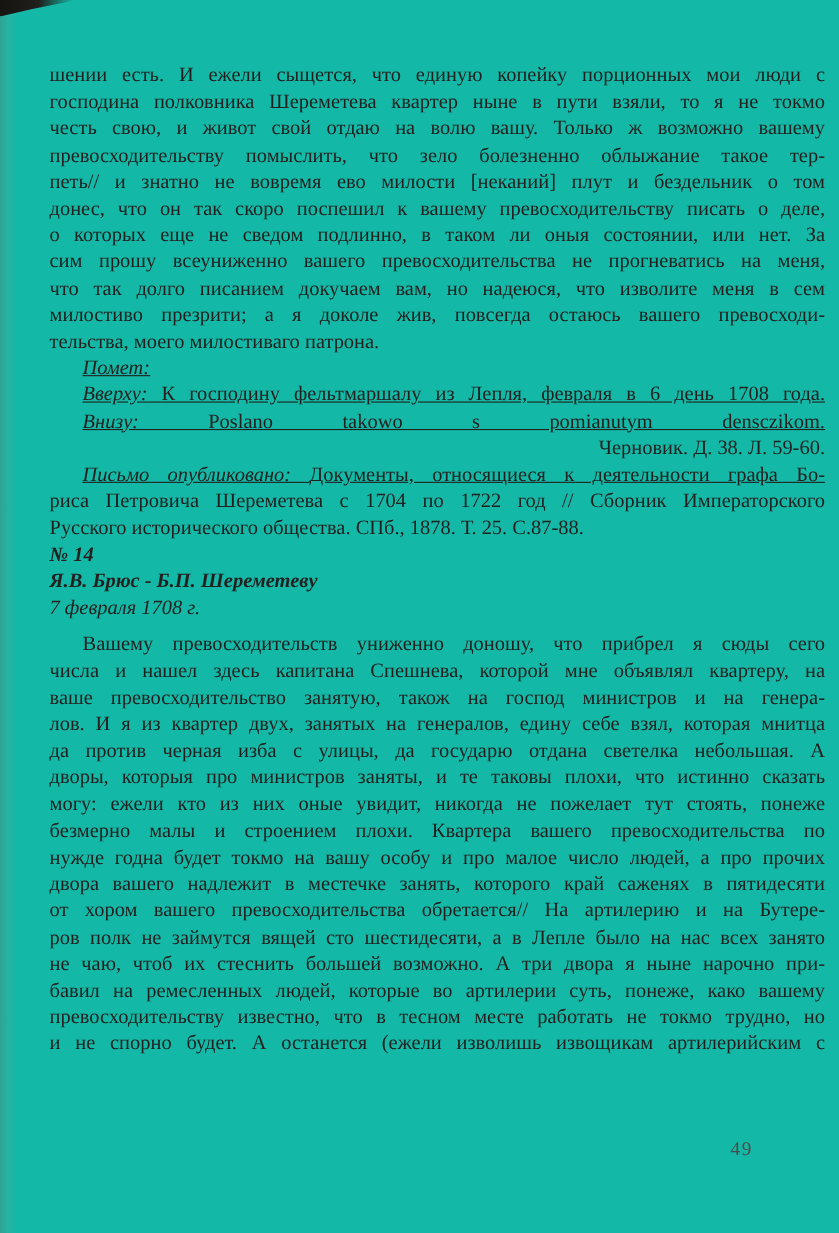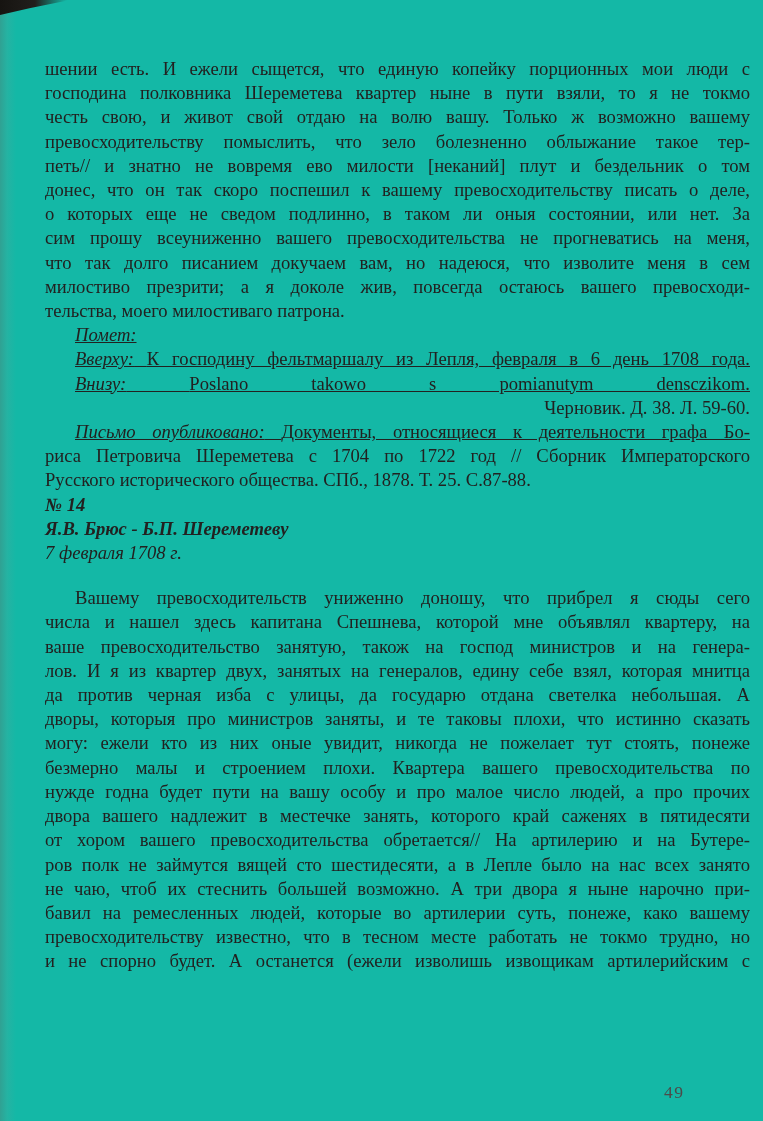--- a/index.html
+++ b/index.html
@@ -35,24 +35,24 @@
     white-space: nowrap;
   }
   .para1 .tline:last-child { text-align-last: left; }
   .pub-rest .tline:last-child { text-align-last: left; }
   .para2 .tline:first-child { text-indent: 30px; }
   .indent { text-indent: 30px; text-decoration: underline; }
   .it { font-style: italic; }
   .right-line { text-align: right; text-align-last: right; white-space: nowrap; }
   .letter-head { margin-top: 0; font-weight: bold; font-style: italic; }
   .letter-head .date { font-weight: normal; }
-  .para2 { margin-top: 21px; }
+  .para2 { margin-top: 9px; }
   .page-number {
     position: absolute;
-    top: 1082px; left: 664px;
+    top: 1034px; left: 664px;
     font-size: 17.5px;
     color: #4c4b49;
     letter-spacing: 1.5px;
   }
 </style>
 </head>
 <body>
 
 <div class="page">
 
@@ -105,21 +105,21 @@
 
     <div class="para2">
         <div class="tline">Вашему превосходительств униженно доношу, что прибрел я сюды сего</div>
         <div class="tline">числа и нашел здесь капитана Спешнева, которой мне объявлял квартеру, на</div>
         <div class="tline">ваше превосходительство занятую, також на  господ министров и на генера-</div>
         <div class="tline">лов. И я из квартер двух, занятых на генералов, едину себе взял, которая мнитца</div>
         <div class="tline">да против черная изба с улицы, да государю отдана светелка небольшая. А</div>
         <div class="tline">дворы, которыя про министров заняты, и те таковы плохи, что истинно сказать</div>
         <div class="tline">могу: ежели кто из них оные увидит, никогда не пожелает тут стоять, понеже</div>
         <div class="tline">безмерно малы и строением плохи. Квартера вашего превосходительства по</div>
-        <div class="tline">нужде годна будет пути на вашу особу и про малое число людей, а про прочих</div>
+        <div class="tline">нужде годна будет токмо на вашу особу и про малое число людей, а про прочих</div>
         <div class="tline">двора вашего надлежит в местечке занять, которого край саженях в пятидесяти</div>
         <div class="tline">от хором вашего превосходительства обретается// На артилерию и на Бутере-</div>
         <div class="tline">ров полк не займутся вящей сто шестидесяти, а в Лепле было на нас всех занято</div>
         <div class="tline">не чаю, чтоб  их стеснить большей  возможно. А три двора я ныне нарочно  при-</div>
         <div class="tline">бавил на ремесленных людей, которые во артилерии суть, понеже, како вашему</div>
         <div class="tline">превосходительству известно, что в тесном месте работать не токмо трудно, но</div>
         <div class="tline">и не  спорно будет. А останется (ежели изволишь извощикам артилерийским с</div>
       </div>
 
   </div>

